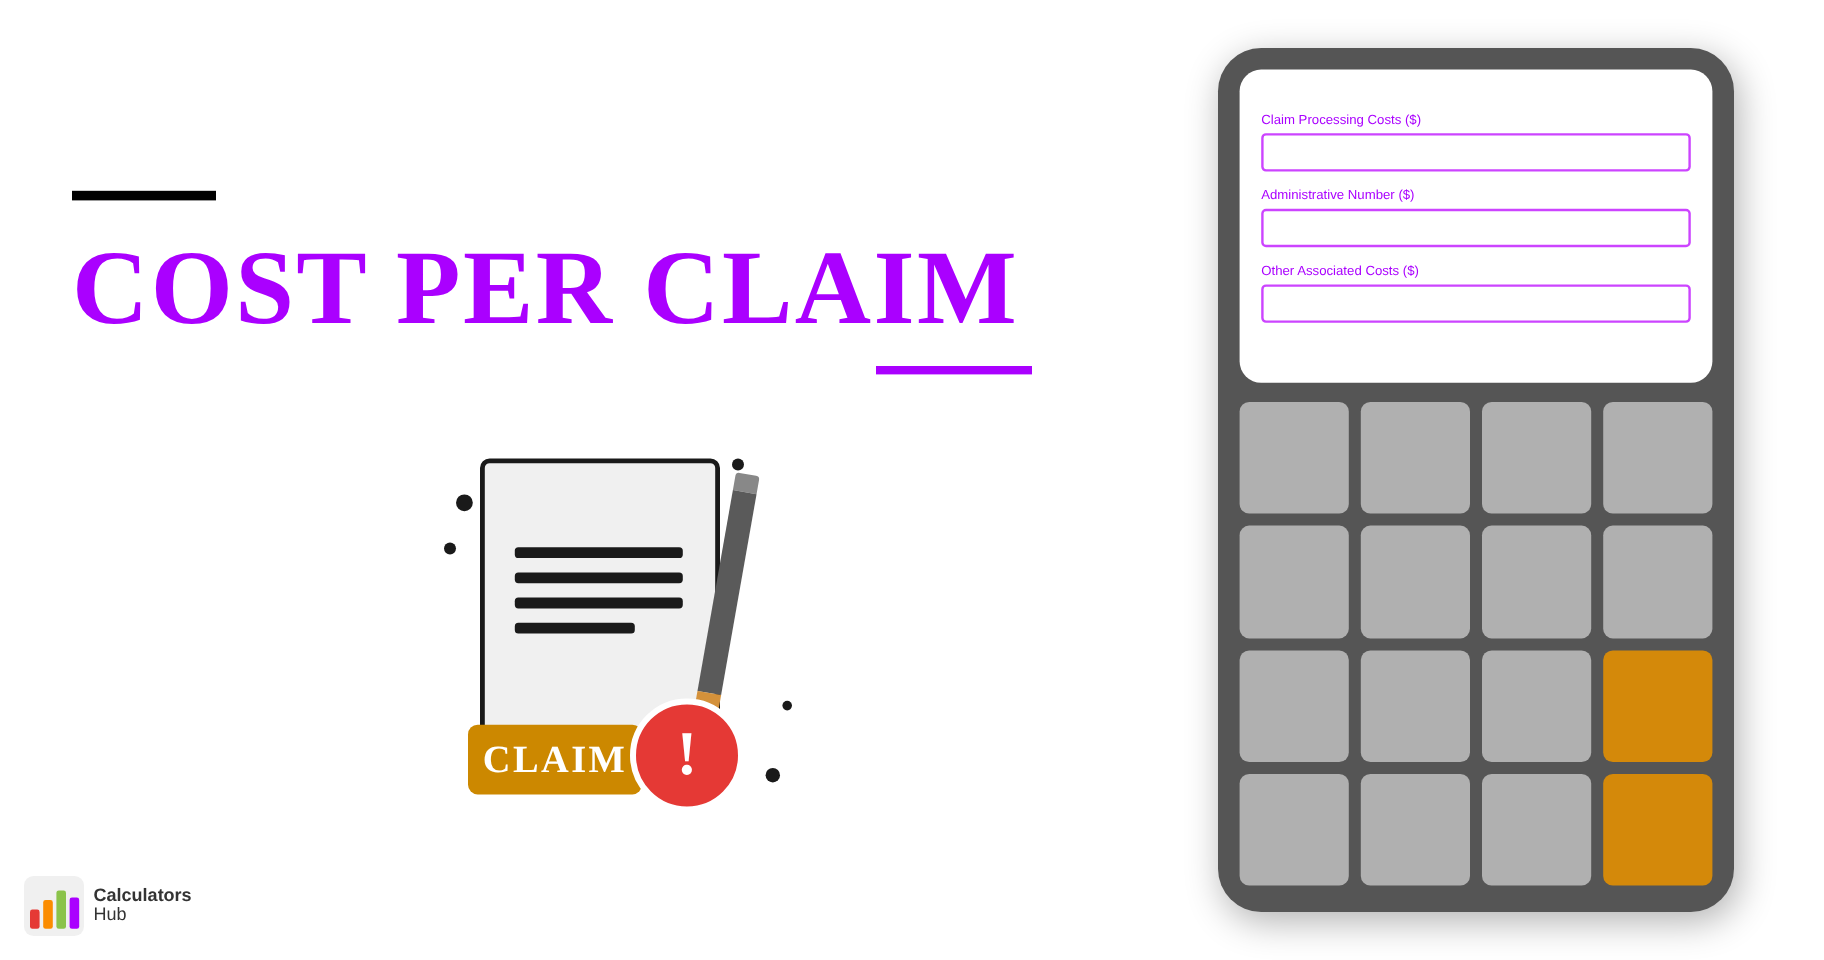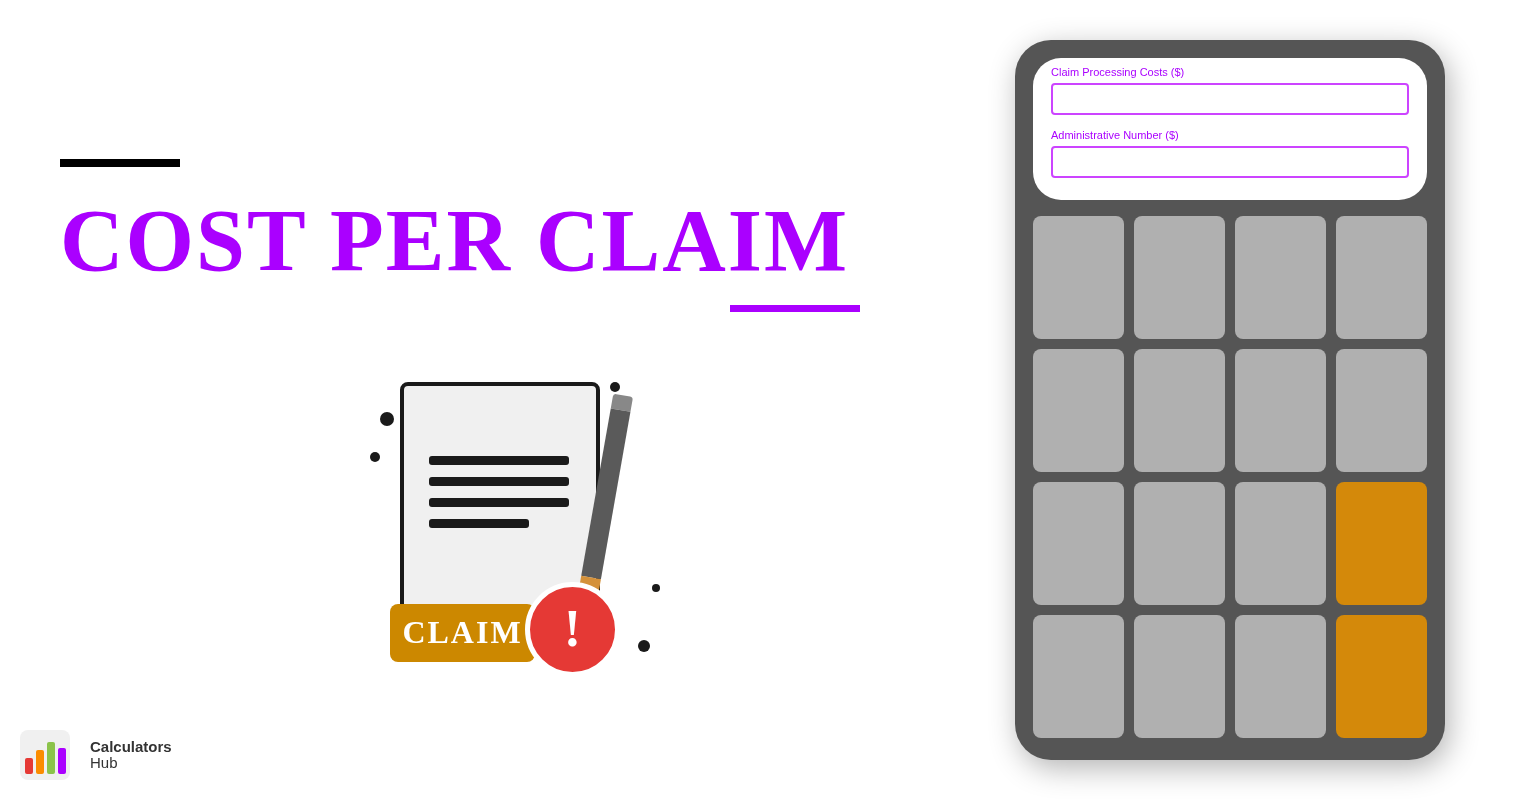--- a/index.html
+++ b/index.html
@@ -155,22 +155,22 @@
       display: flex;
       flex-direction: column;
       overflow: hidden;
       box-shadow: 4px 8px 30px rgba(0,0,0,0.3);
       position: relative;
     }
 
     .calc-screen {
       background: #ffffff;
       margin: 18px 18px 0 18px;
-      border-radius: 28px;
-      padding: 8px 18px;
+      border-radius: 18px;
+      padding: 36px 18px;
       flex: 0 0 auto;
     }
 
     .calc-field-group {
       margin-bottom: 14px;
     }
 
     .calc-label {
       font-size: 11px;
       color: #aa00ff;
@@ -207,21 +207,21 @@
       background: #d4890a;
     }
 
     
     .logo-container {
       position: absolute;
       bottom: 20px;
       left: 20px;
       display: flex;
       align-items: center;
-      gap: 20px;
+      gap: 8px;
     }
 
     .logo-icon {
       width: 50px;
       height: 50px;
     }
 
     .logo-text {
       display: flex;
       flex-direction: column;
@@ -298,20 +298,24 @@
           <div class="calc-label">Claim Processing Costs ($)</div>
           <input class="calc-input" type="text" style="">
         </div>
 
         <div class="calc-field-group">
           <div class="calc-label">Administrative Number ($)</div>
           <input class="calc-input" type="text" style="">
         </div>
 
 
+        <div class="calc-field-group">
+          <div class="calc-label">Other Associated Costs ($)</div>
+          <input class="calc-input" type="text" style="">
+        </div>
 
 
       </div>
 
       <div class="calc-buttons">
         <button class="calc-btn"></button>
         <button class="calc-btn"></button>
         <button class="calc-btn"></button>
         <button class="calc-btn"></button>
 

